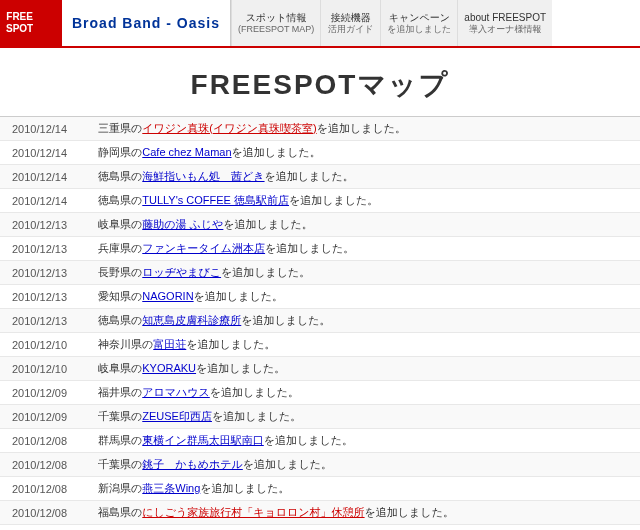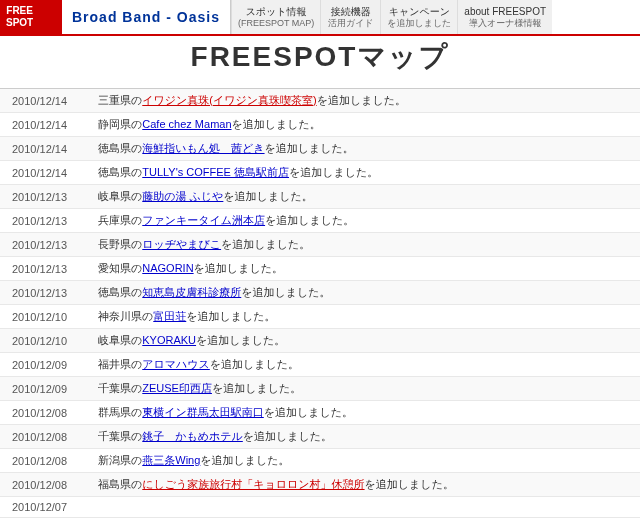--- a/index.html
+++ b/index.html
@@ -10,21 +10,21 @@
       width: 640px;
       min-height: 530px;
     }
 
     
     .header {
       display: flex;
       align-items: stretch;
       background: #fff;
       border-bottom: 2px solid #cc0000;
-      height: 36px;
+      height: 48px;
     }
 
     .logo-area {
       display: flex;
       align-items: center;
       background: #cc0000;
       padding: 4px 6px;
       min-width: 62px;
     }
 
@@ -76,21 +76,21 @@
     }
 
     .nav-item .sub-label {
       font-size: 9px;
       color: #666;
     }
 
     
     .page-title-area {
       text-align: center;
-      padding: 2px 0 12px 0;
+      padding: 18px 0 12px 0;
       border-bottom: 1px solid #ccc;
     }
 
     .page-title {
       font-size: 28px;
       font-weight: bold;
       color: #333;
       letter-spacing: 2px;
     }
 

